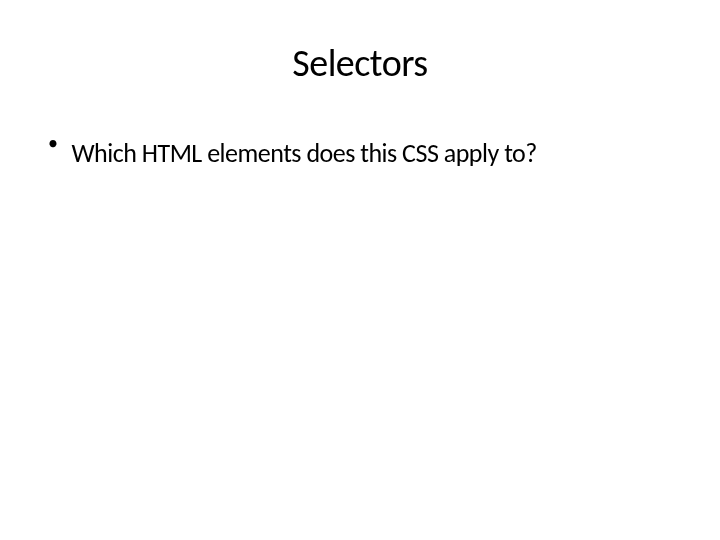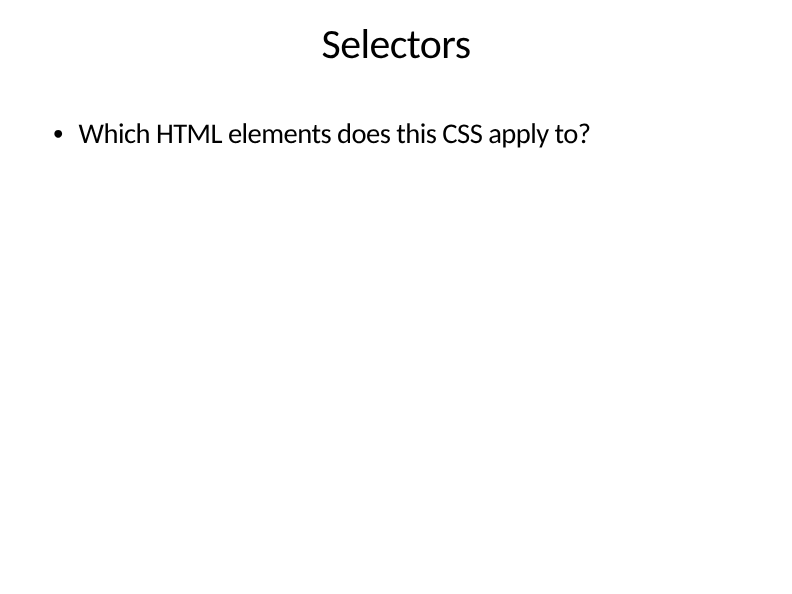--- a/index.html
+++ b/index.html
@@ -7,21 +7,21 @@
       width: 720px;
       height: 540px;
       background: #ffffff;
       font-family: Calibri, "Segoe UI", Arial, sans-serif;
       color: #000000;
       position: relative;
     }
     .slide {
       width: 100%;
       height: 100%;
-      padding: 10px 40px;
+      padding: 32px 40px;
     }
     .title {
       text-align: center;
       font-size: 38px;
       font-weight: 400;
       margin-top: 8px;
       margin-bottom: 42px;
       letter-spacing: -0.5px;
     }
     .content {
@@ -34,20 +34,21 @@
       line-height: 1.2;
       letter-spacing: -0.5px;
     }
     .bullet-marker {
       margin-right: 14px;
       font-size: 20px;
       line-height: 1.5;
     }
     .bullet-text {
       flex: 1;
+      margin-top: 10px;
     }
   </style>
 </head>
 <body>
 
 <div class="slide">
   <h1 class="title">Selectors</h1>
   <div class="content">
     <div class="bullet-item">
       <span class="bullet-marker">•</span>

